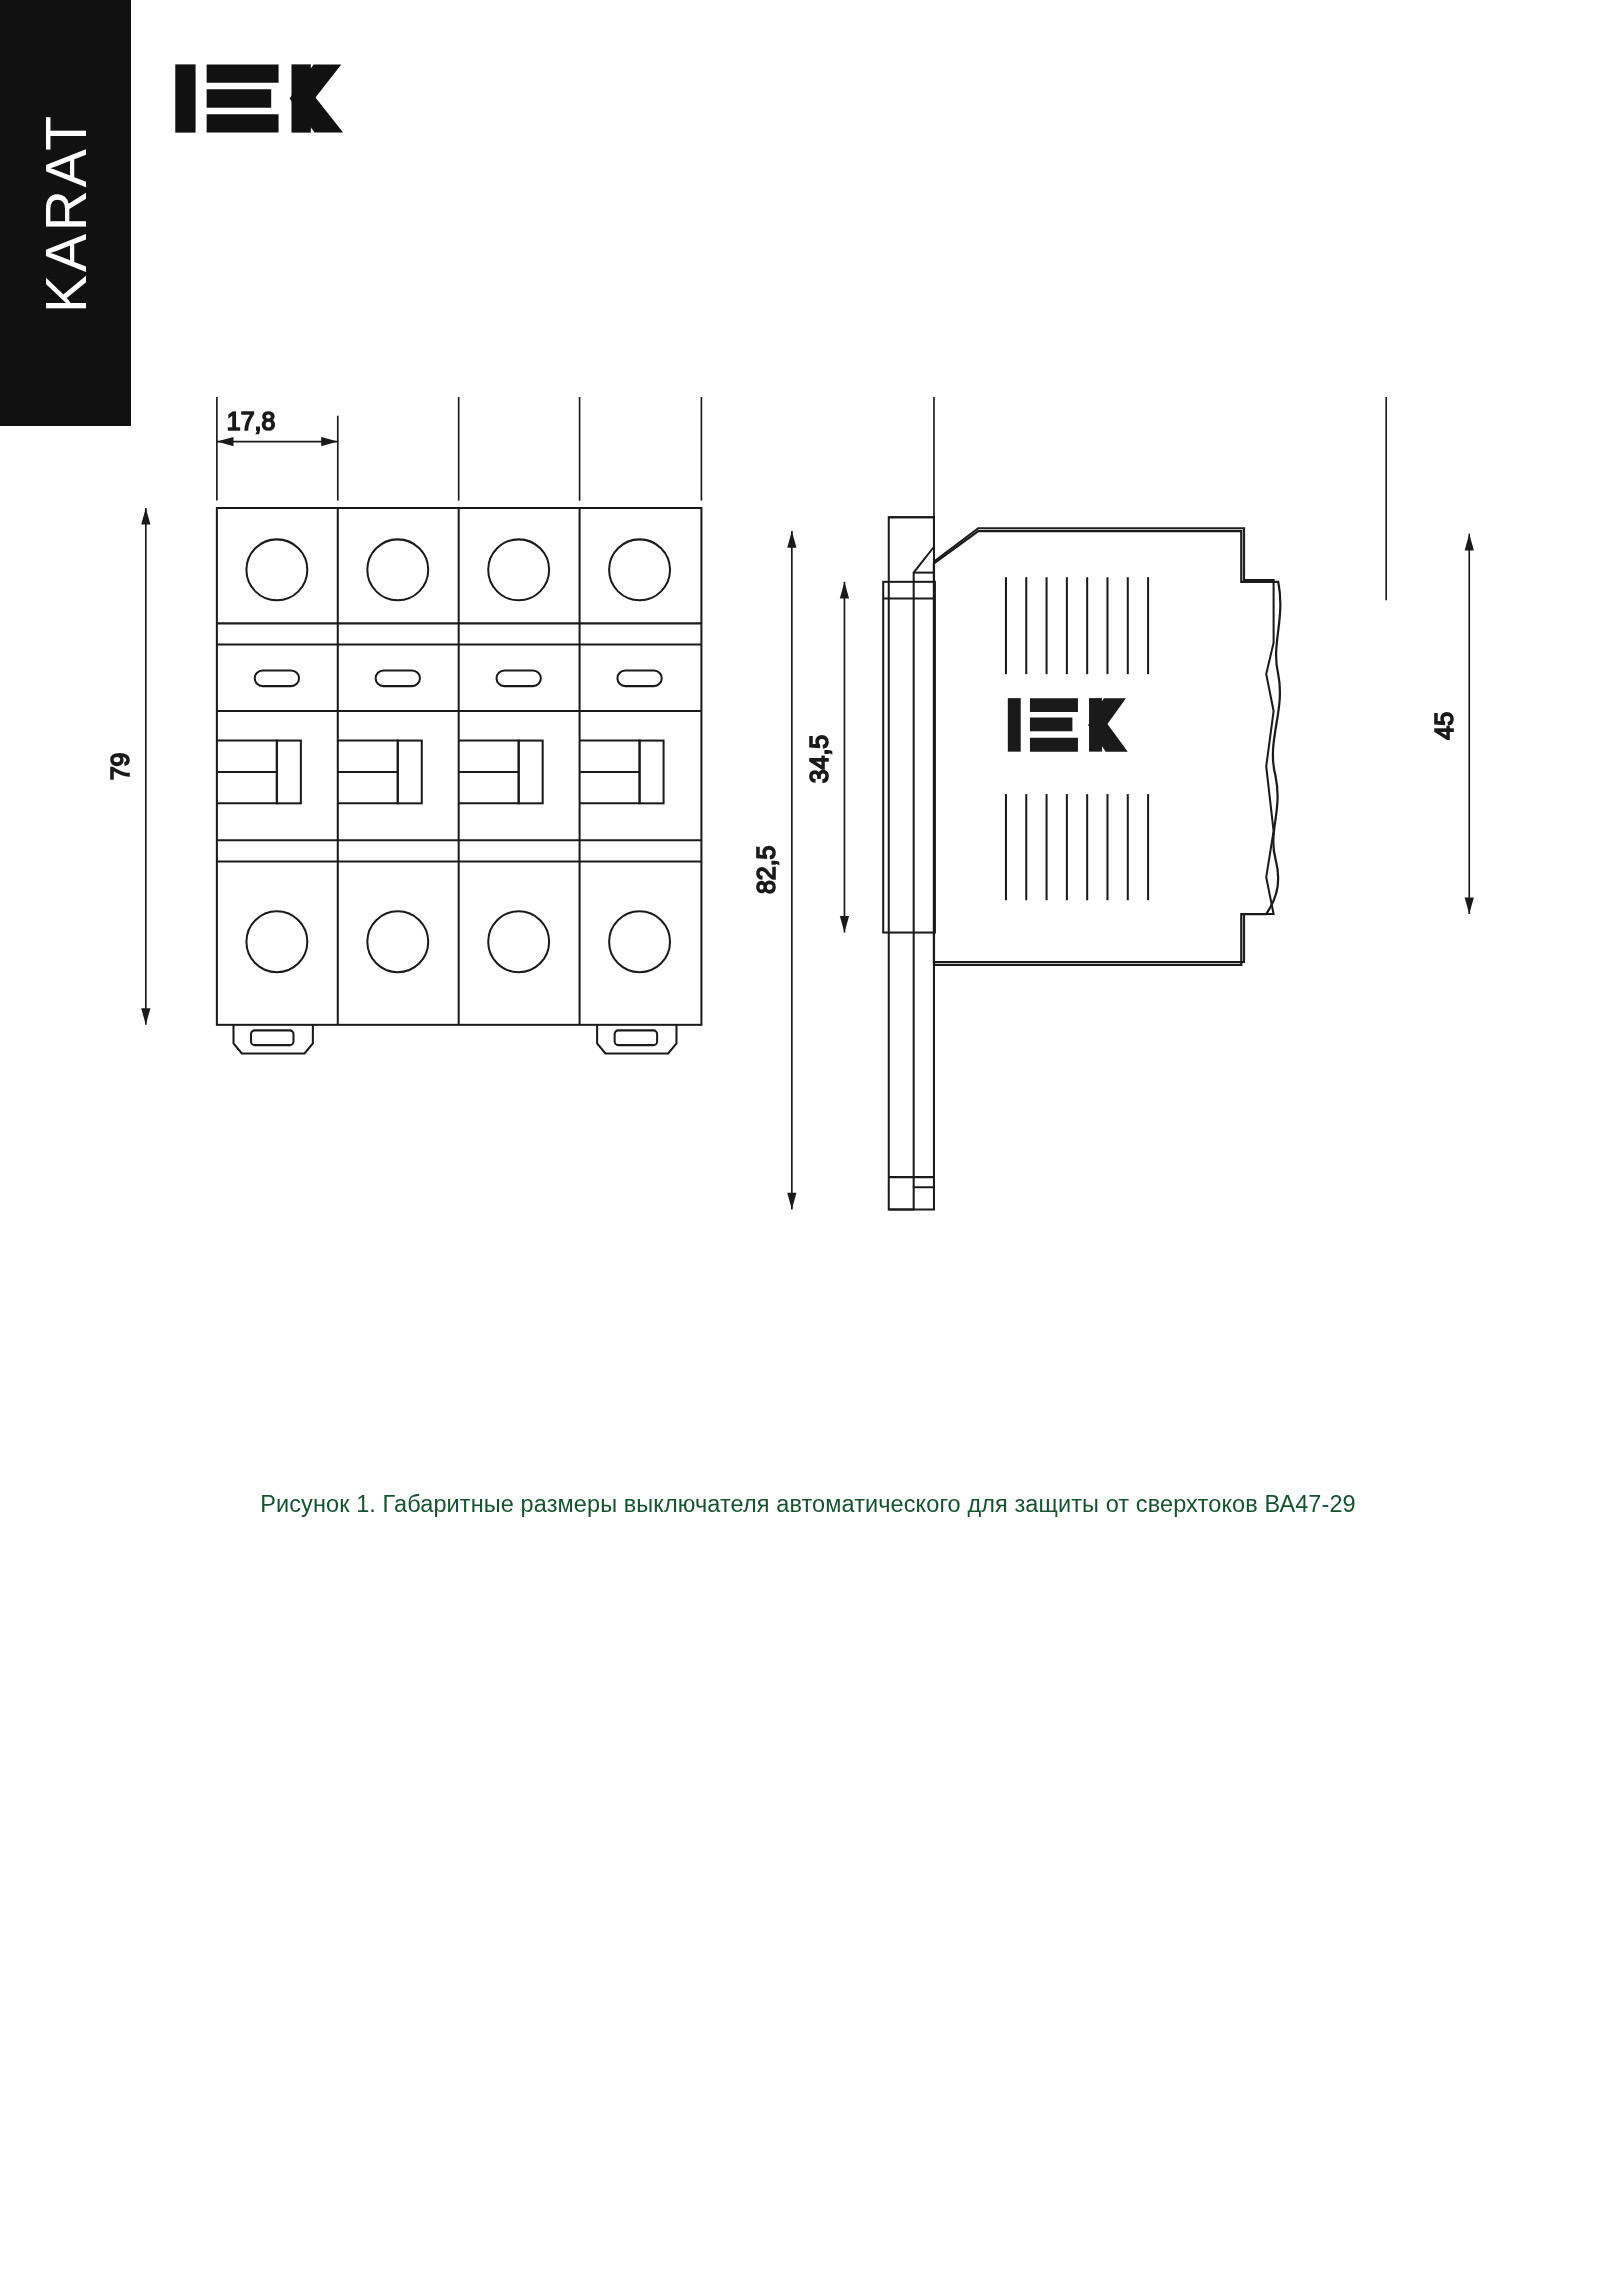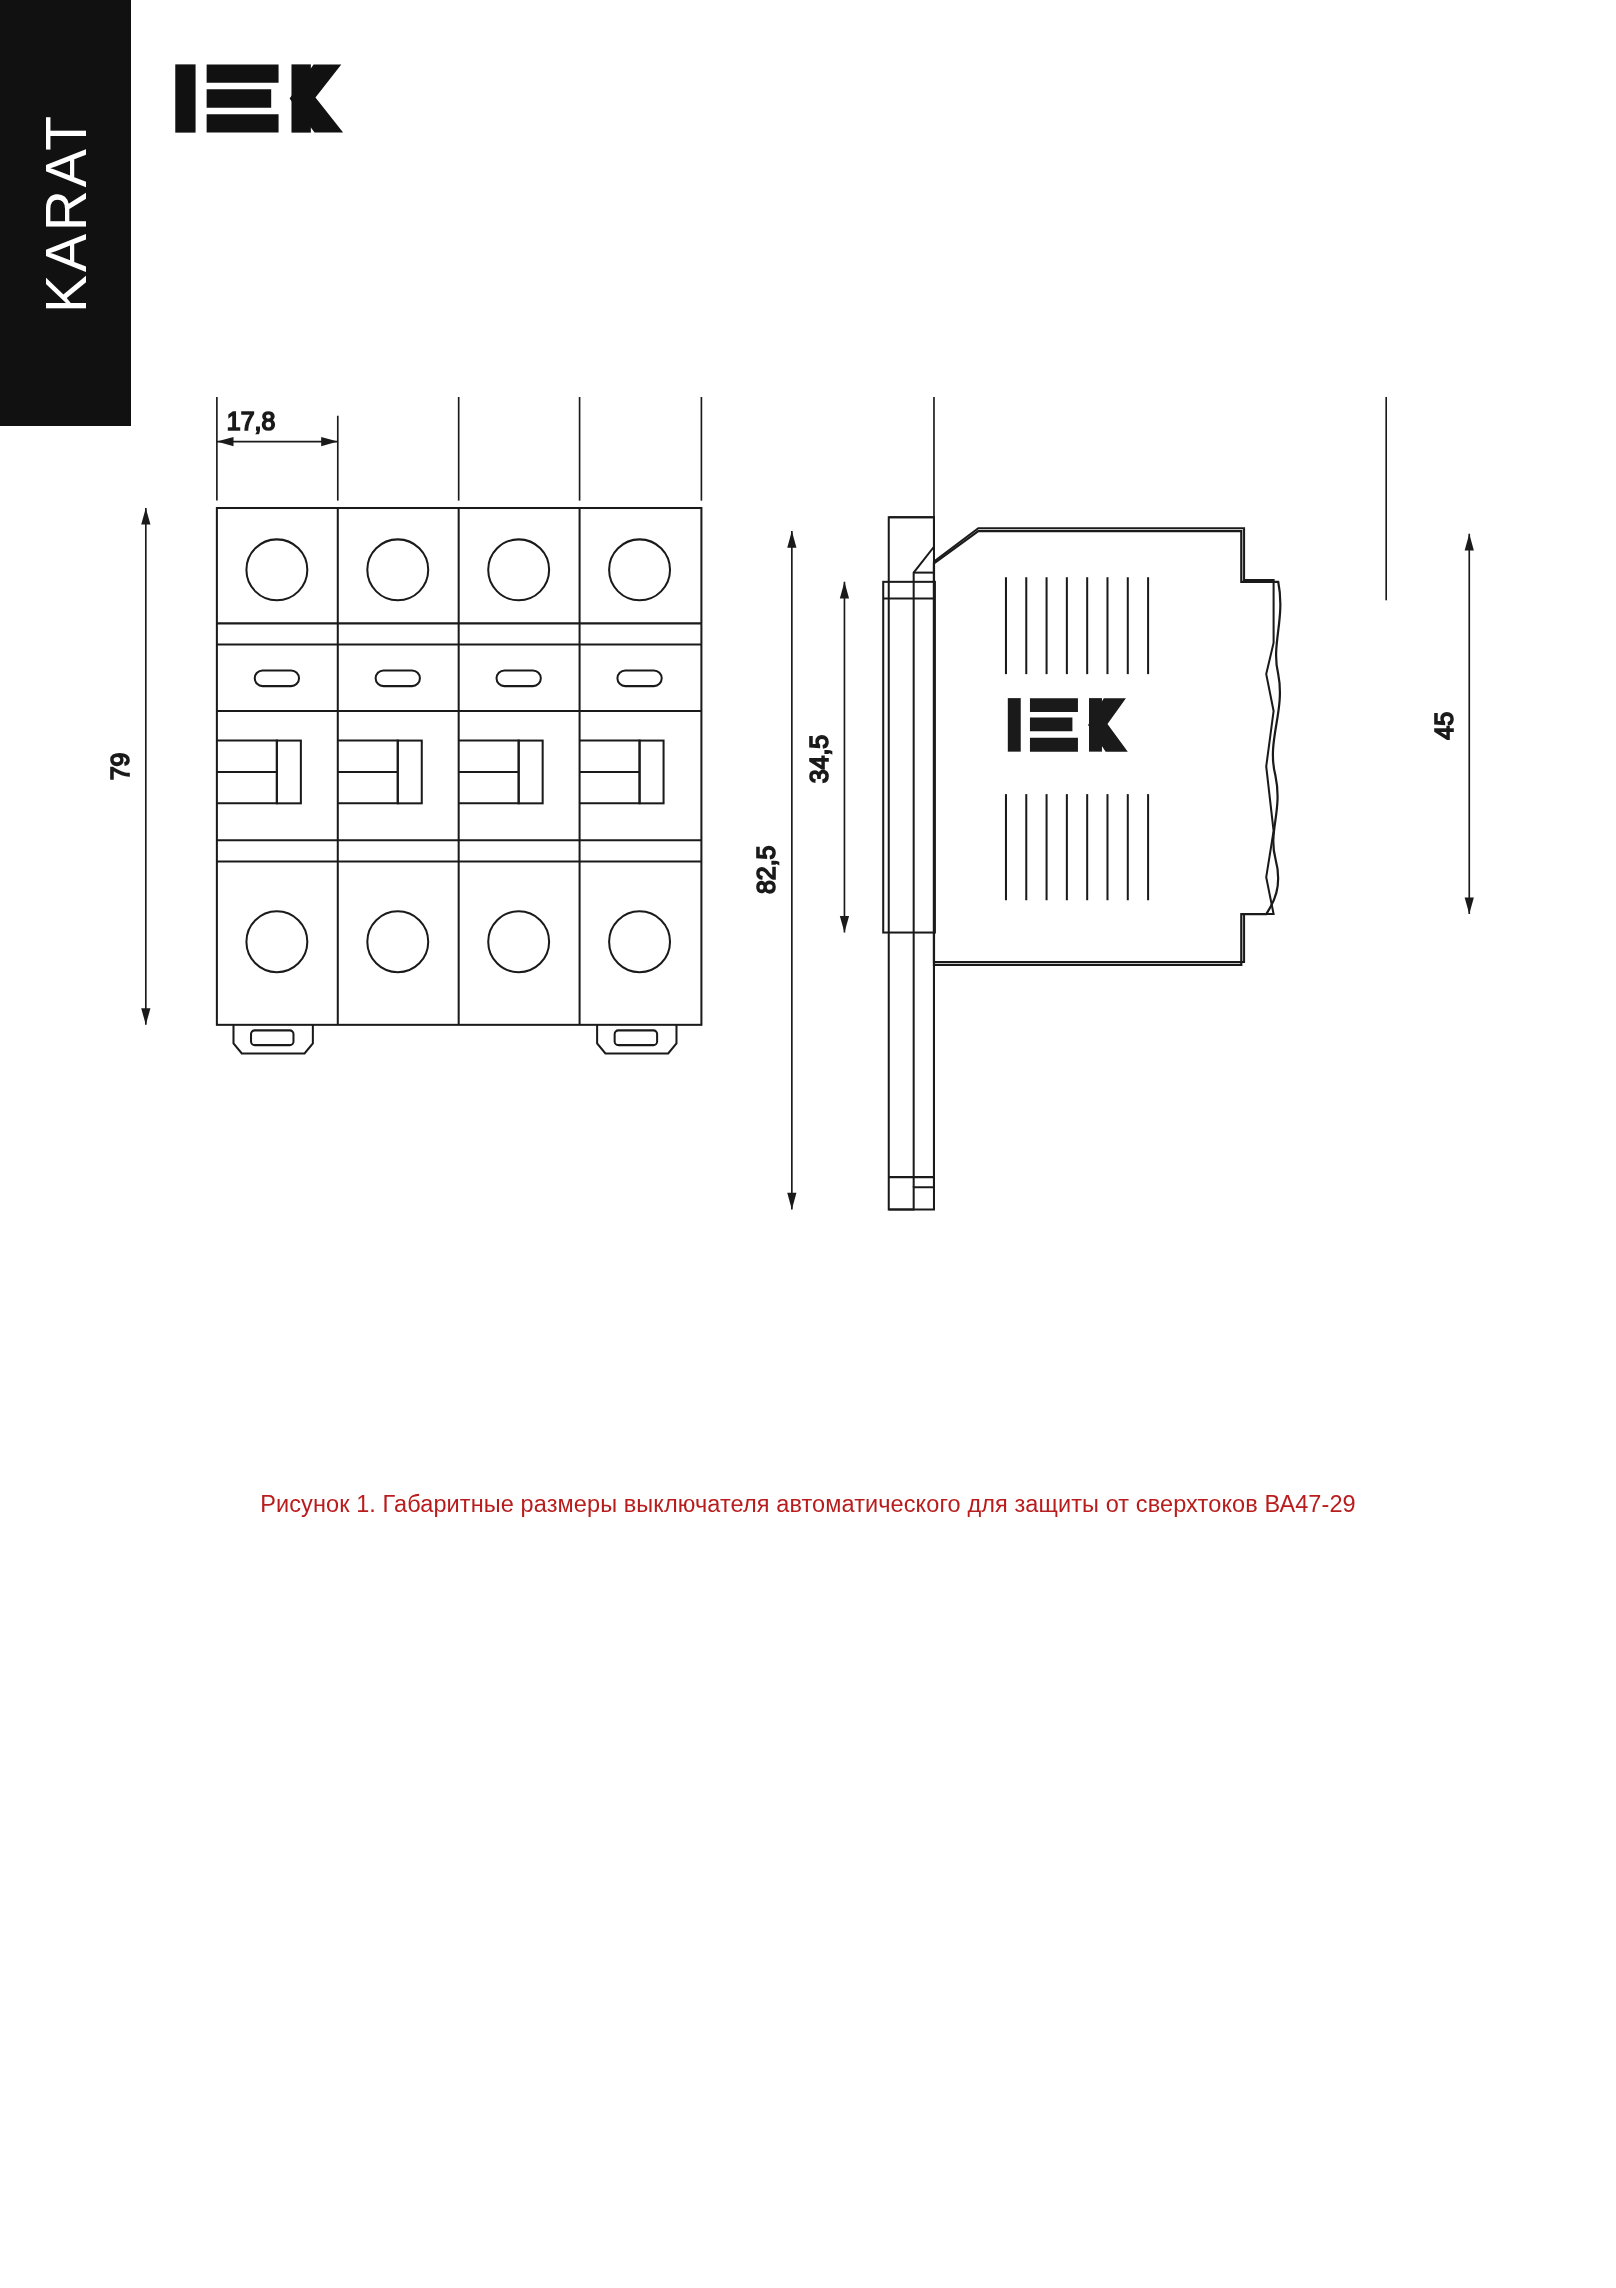--- a/index.html
+++ b/index.html
@@ -61,21 +61,21 @@
   }
 
   
   .caption {
     position: absolute;
     left: 0;
     top: 1491px;
     width: 1616px;
     text-align: center;
     font-size: 23.5px;
-    color: #b91c1c;
+    color: #14532d;
     letter-spacing: 0.1px;
   }
 
   .dim-text {
     font-family: "Liberation Sans", sans-serif;
     font-size: 27px;
     fill: #1a1a1a;
   }
 </style>
 </head>

